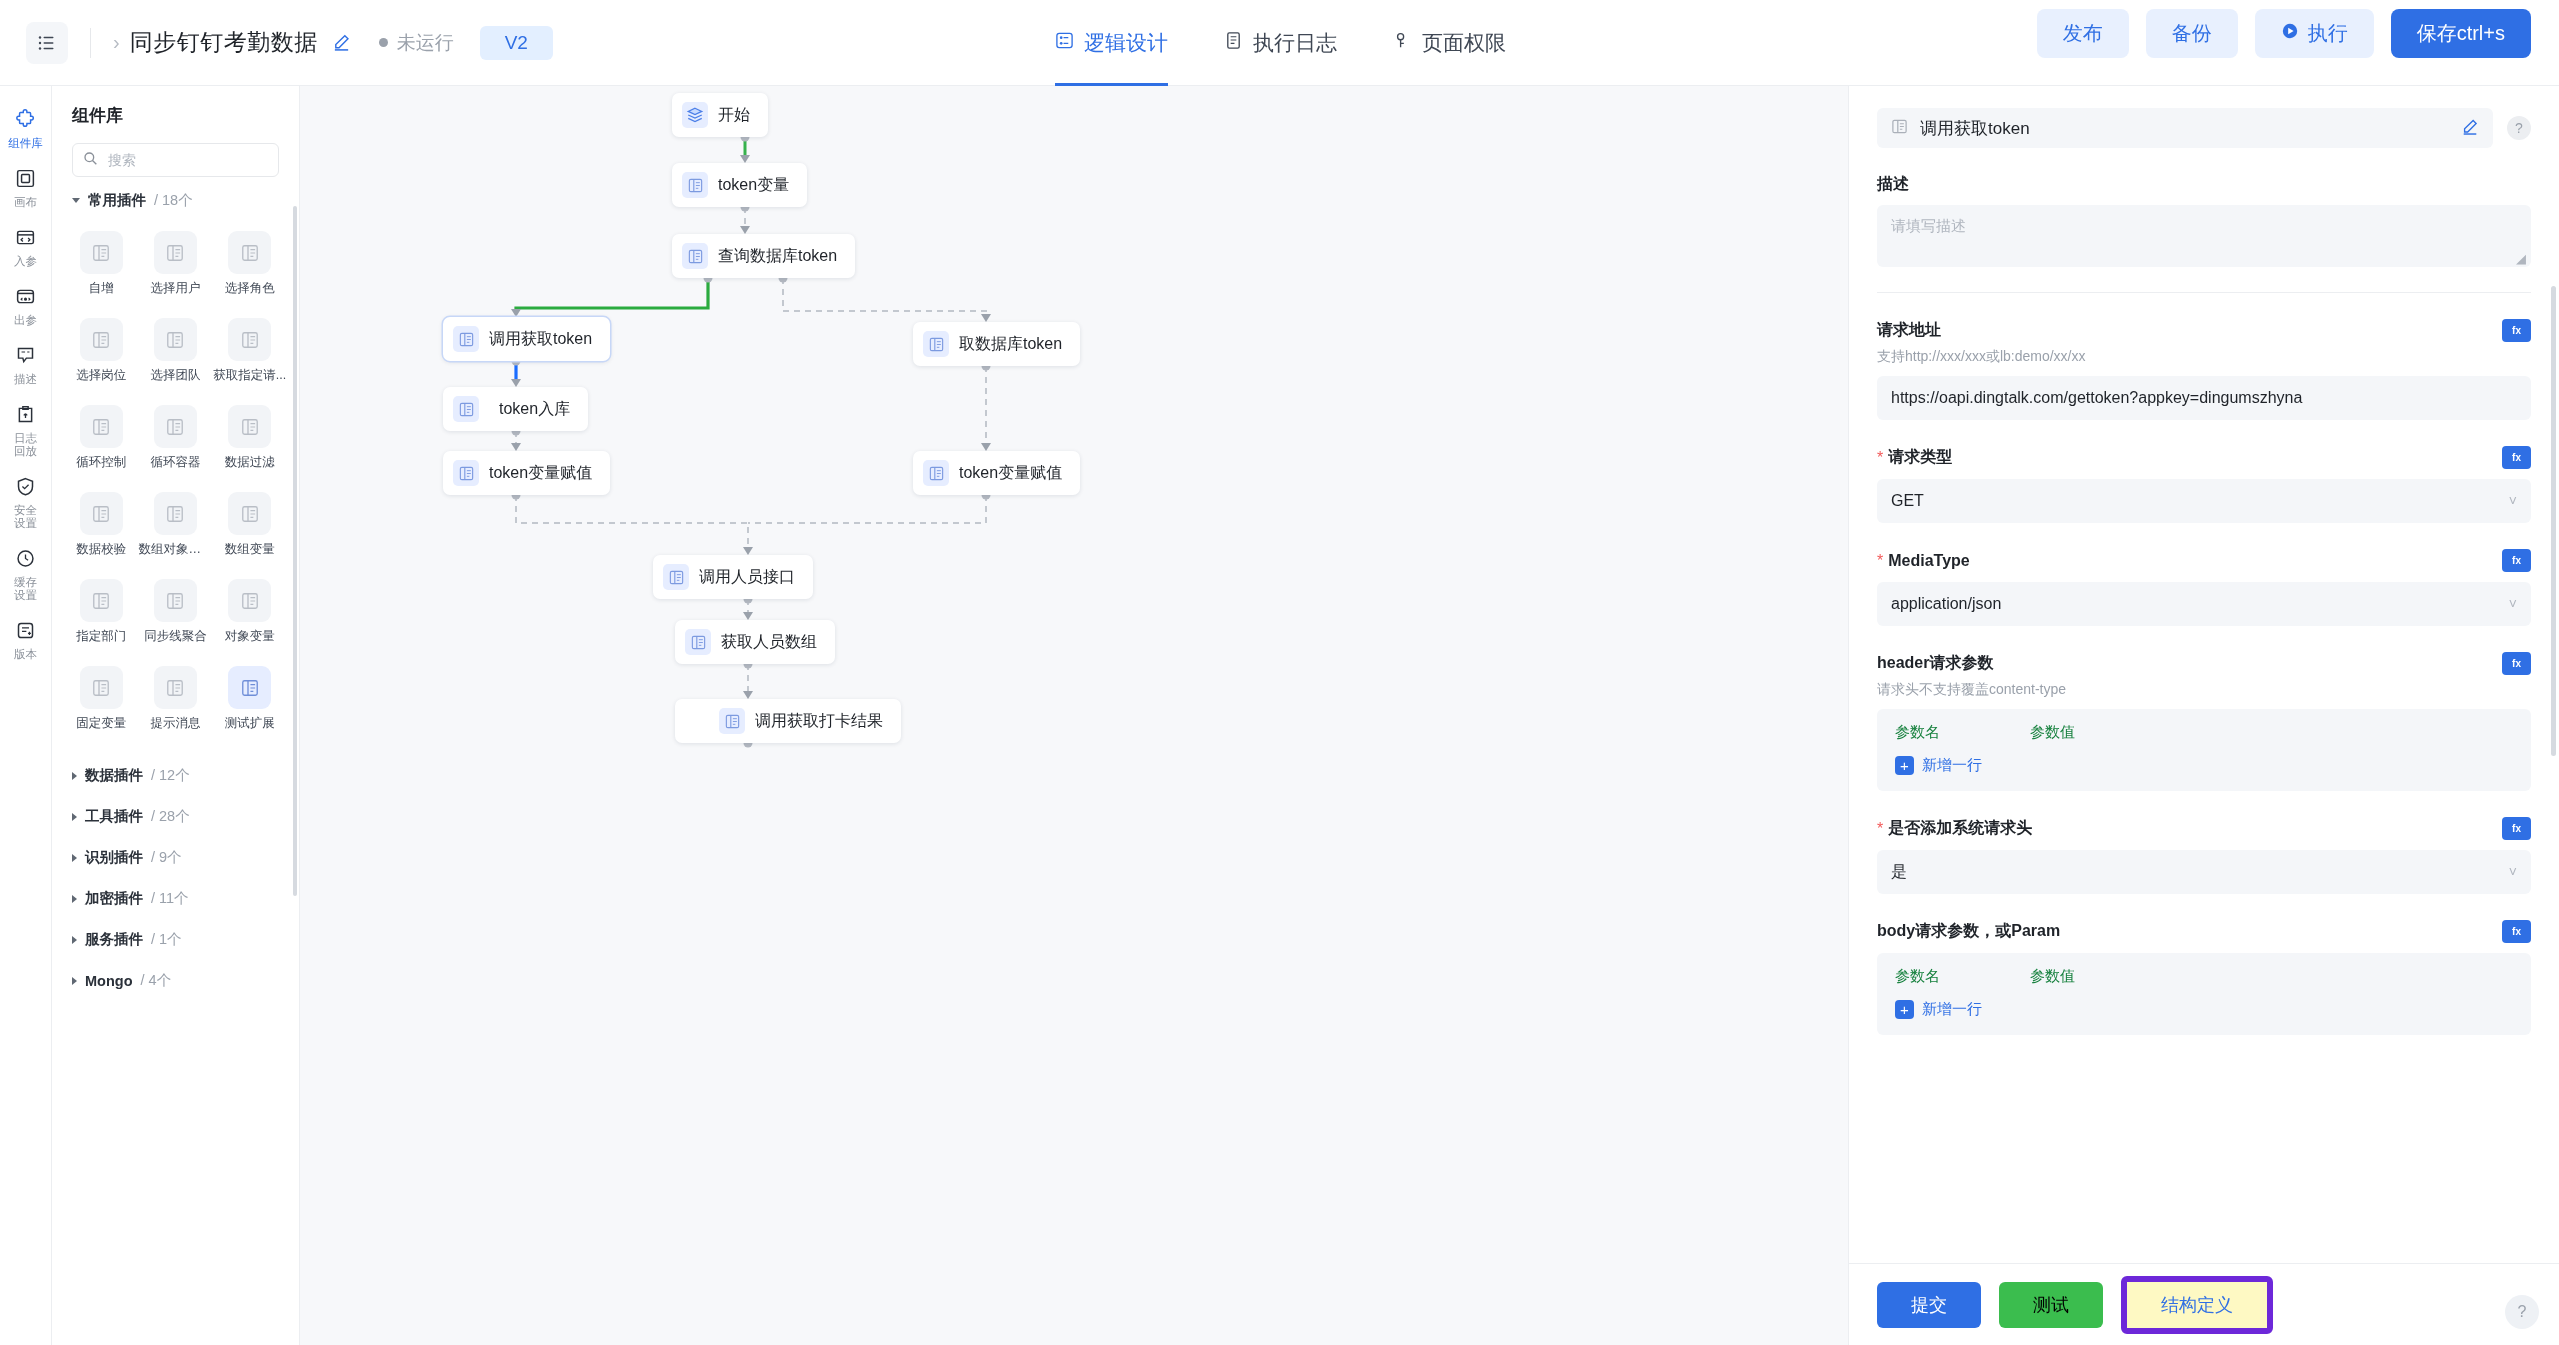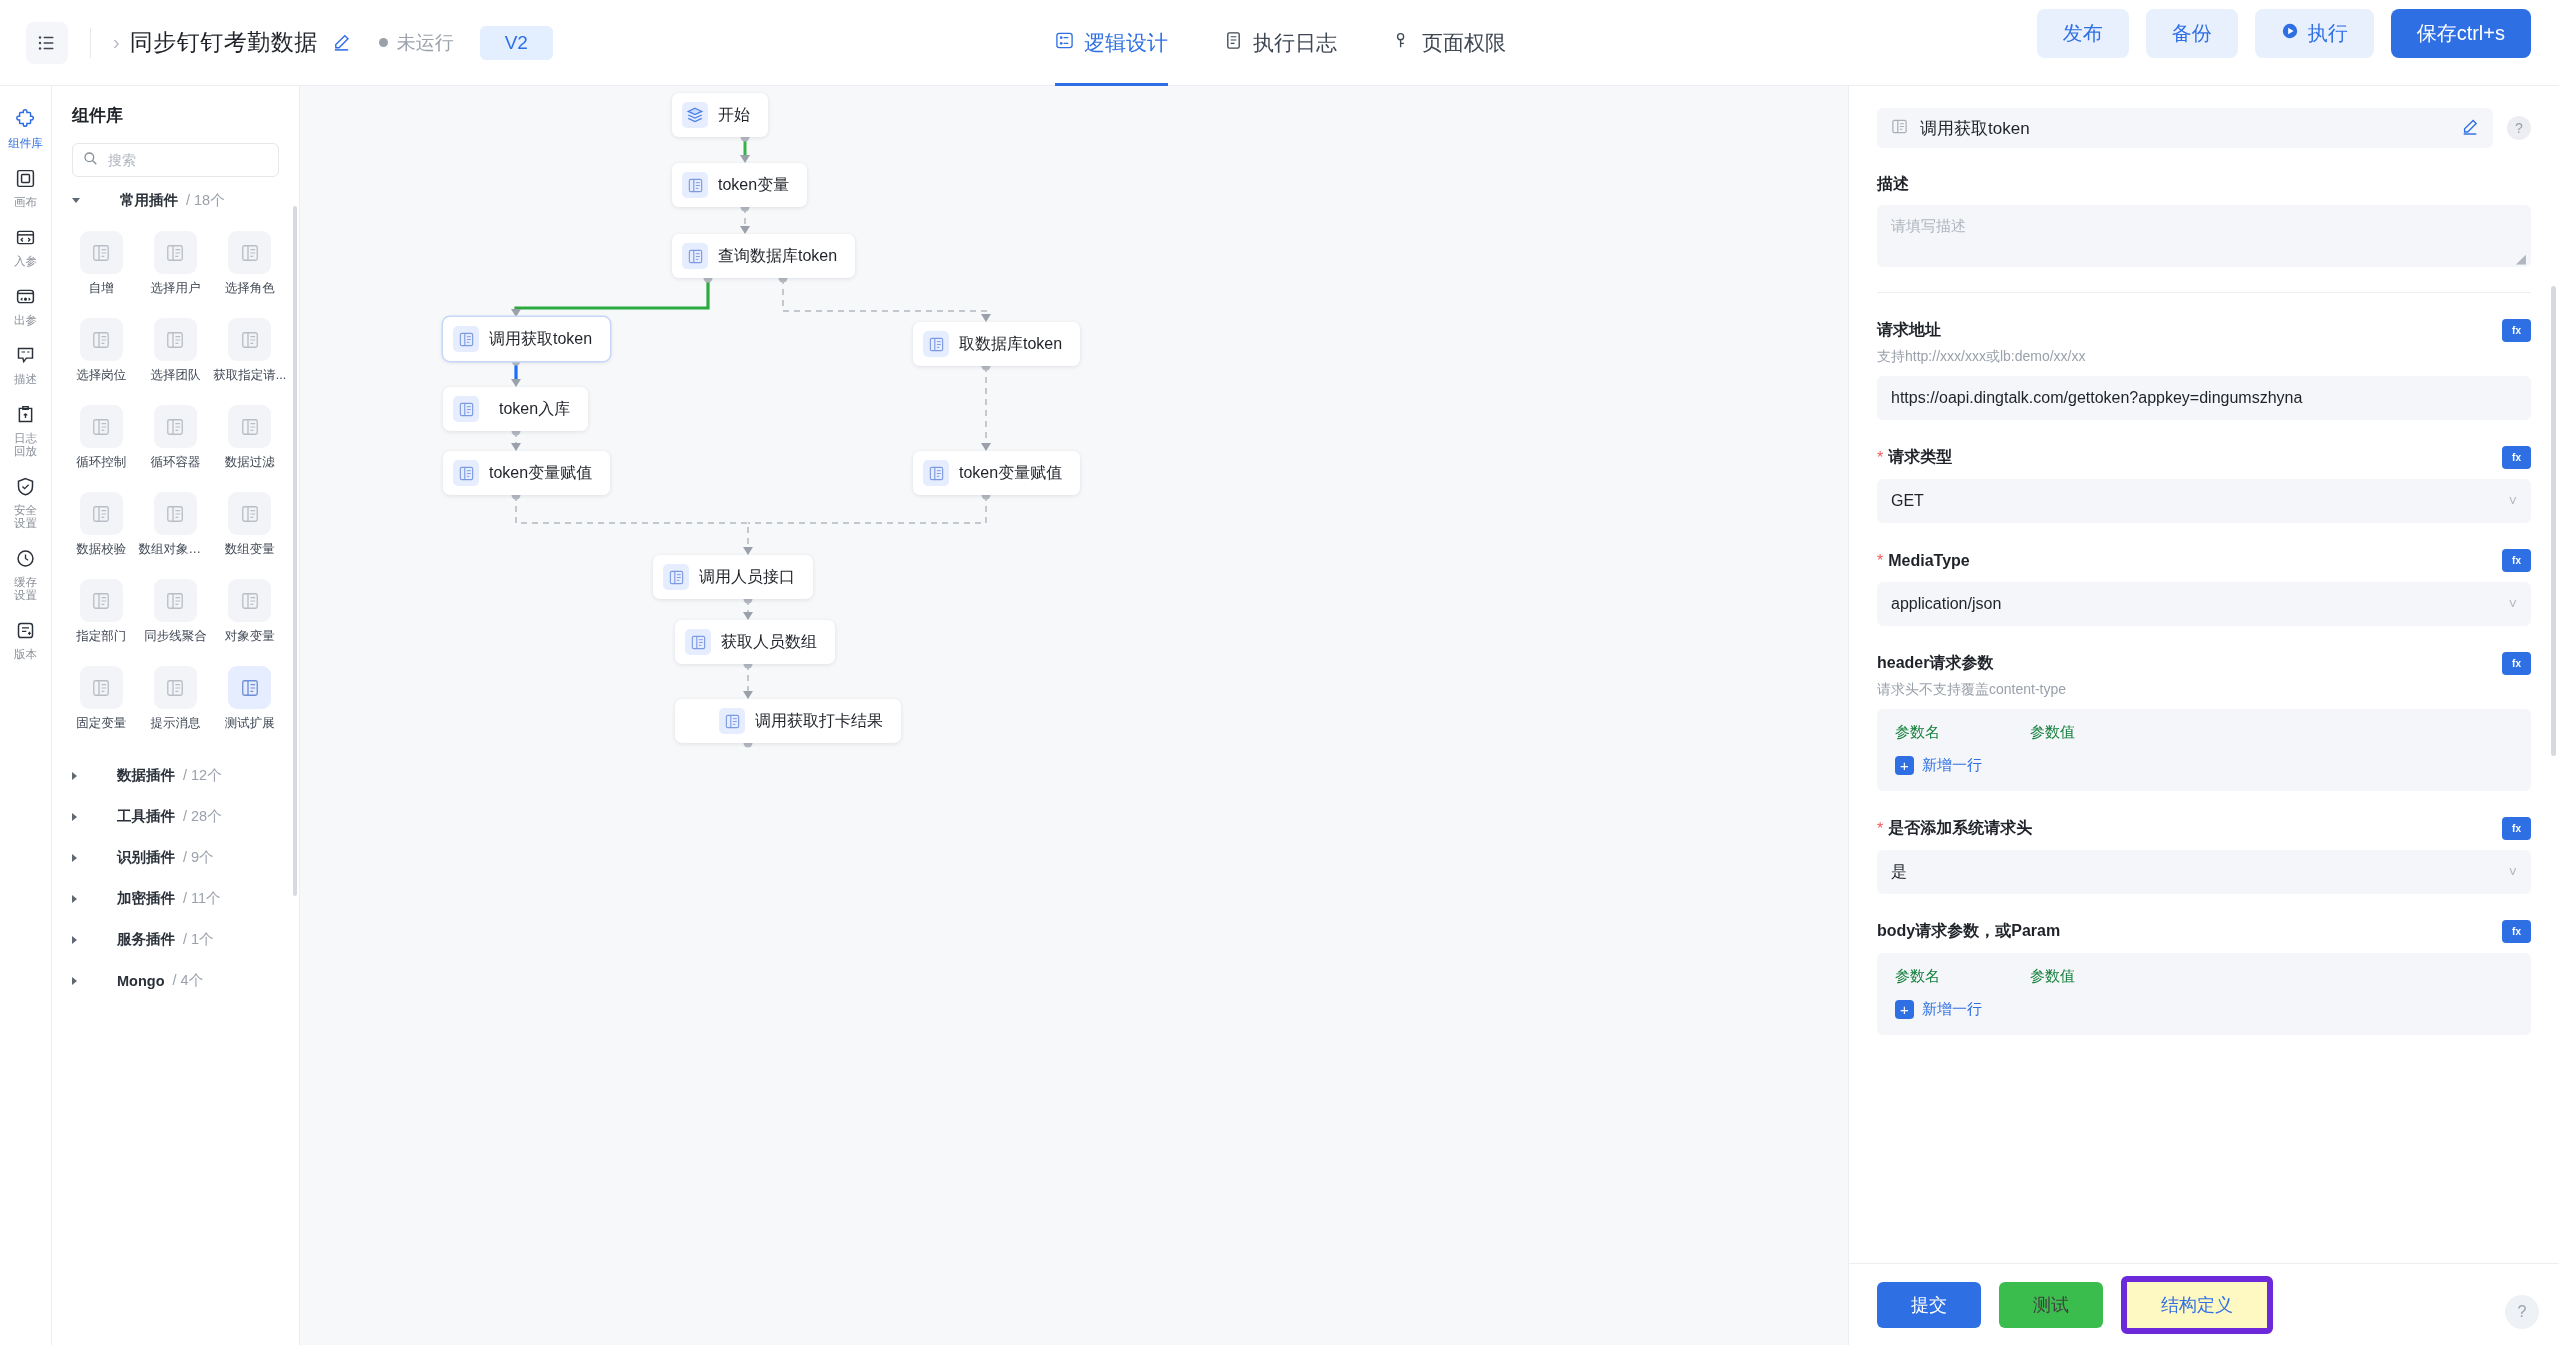--- a/index.html
+++ b/index.html
@@ -78,21 +78,21 @@
   #search-input {
     border:none; outline:none; font-size:14px; color:#1f2329; width:100%;
     font-family:inherit; background:transparent;
   }
   #search-input::placeholder { color:#b0b6bf; }
 
   .cat-head {
     display:flex; align-items:center; gap:8px; padding:14px 0 8px 20px;
     font-size:14.5px; color:#2b313a; cursor:pointer;
   }
-  .cat-head .nm { font-weight:bold;margin-left:32px; }
+  .cat-head .nm { font-weight:bold; }
   .cat-head .ct { color:#9aa1ab; font-weight:normal; }
   .caret { width:0;height:0; border-left:5px solid #606873; border-top:4px solid transparent; border-bottom:4px solid transparent;}
   .caret.open { border-left:4px solid transparent; border-right:4px solid transparent; border-top:5px solid #606873; border-bottom:none;}
 
   #plug-grid { display:grid; grid-template-columns:repeat(3,1fr); padding:4px 12px 0 12px; }
   .plug {
     display:flex; flex-direction:column; align-items:center; gap:6px;
     padding:9px 0 12px; cursor:pointer;
   }
   .plug .box {
@@ -179,21 +179,21 @@
     display:flex;align-items:center;justify-content:center;font-size:15px;line-height:1;}
   .p-divider { height:1px; background:#eceef1; margin:22px 0 0; }
   #props-scroll { position:absolute; right:3px; top:200px; width:5px; height:470px; background:#d6dae0; border-radius:3px;}
 
   #props-footer {
     position:absolute; left:0; right:0; bottom:0; height:82px; background:#fff;
     border-top:1px solid #eceef1; display:flex; align-items:center; gap:18px; padding-left:28px;
   }
   .f-btn { font-size:18px; padding:11px 34px; border-radius:6px; cursor:pointer; border:none; font-family:inherit;}
   .f-submit { background:#2f6fe4; color:#fff; }
-  .f-test { background:#3bbd4e; color:#404040; }
+  .f-test { background:#3bbd4e; color:#000000; }
   .f-struct { background:#fef9c3; color:#2f6fe4; border:6px solid #6d28d9; }
 
   #help-fab {
     position:absolute; right:20px; bottom:16px; width:34px; height:34px; border-radius:50%;
     background:#eef1f5; color:#9aa1ab; display:flex; align-items:center; justify-content:center;
     font-size:16px; cursor:pointer; z-index:40;
   }
 </style>
 </head>
 <body>

